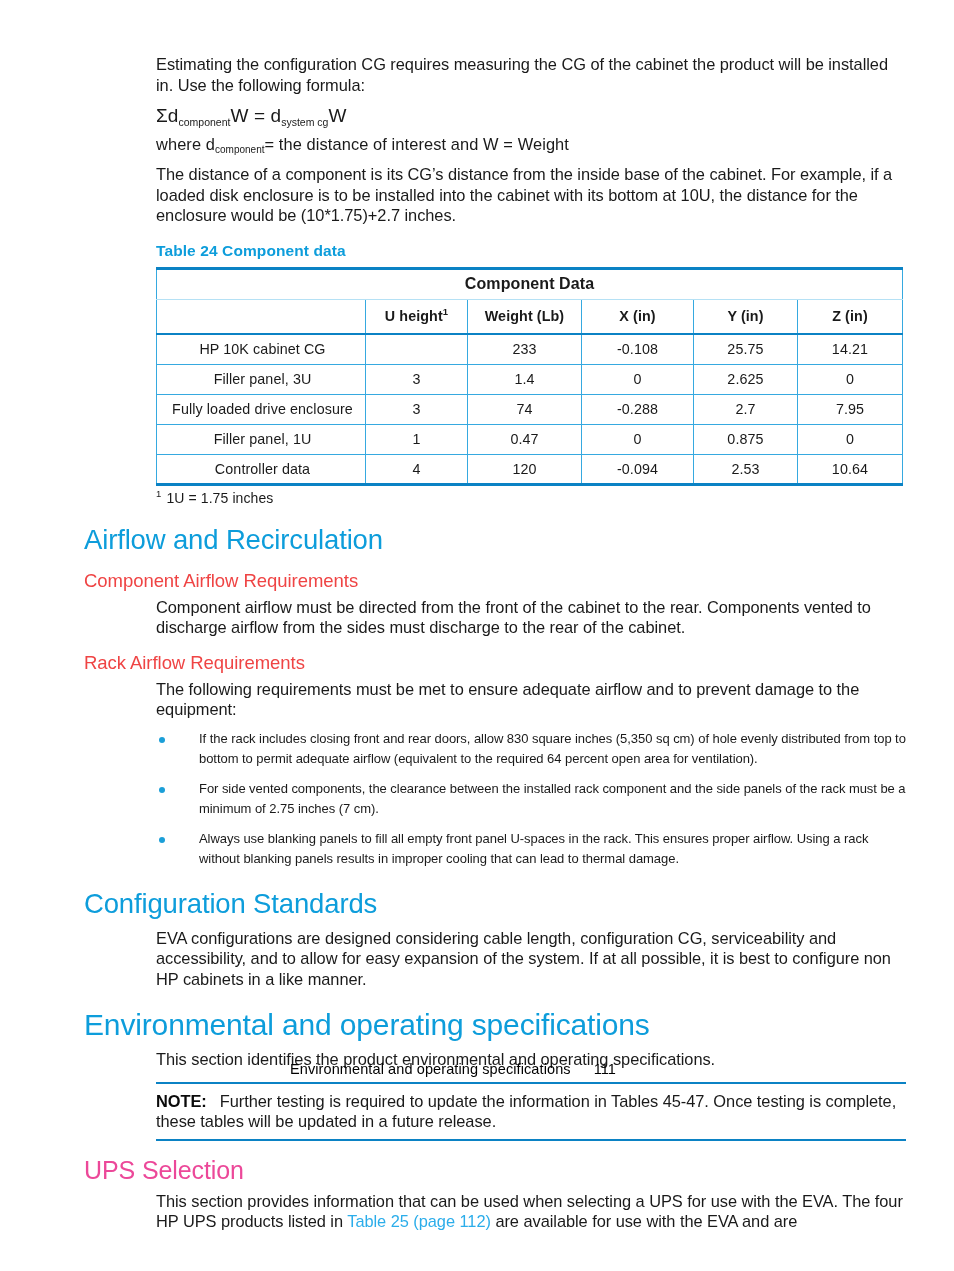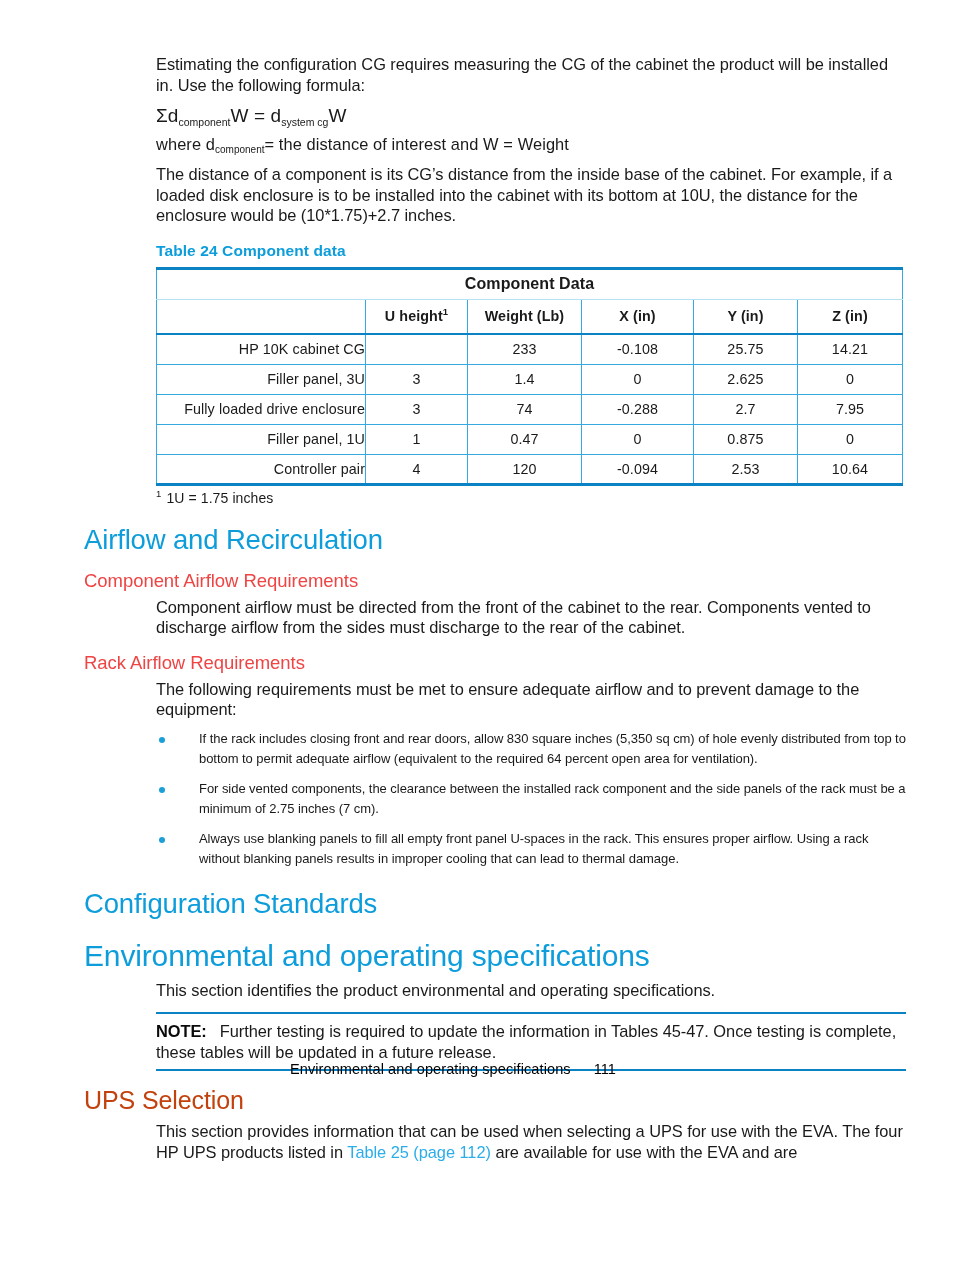--- a/index.html
+++ b/index.html
@@ -59,21 +59,21 @@
   
   h1.h1 {
     color: #0d9ddb;
     font-size: 27.5px;
     font-weight: 400;
     line-height: 32px;
     margin: 18px 0 8px 0;
     letter-spacing: -0.15px;
   }
   h2.h2 {
-    color: #c2410c;
+    color: #ec4899;
     font-size: 22.5px;
     font-weight: 400;
     line-height: 27px;
     margin: 16px 0 7px 0;
     letter-spacing: -0.1px;
   }
   h3.h3 {
     color: #ef4444;
     font-size: 18.5px;
     font-weight: 400;
@@ -134,21 +134,21 @@
   }
   table.cdata th sup {
     font-size: 9.5px;
     vertical-align: super;
     line-height: 0;
   }
   table.cdata tbody td {
     height: 30px;
   }
   table.cdata tbody td.label {
-    text-align: right;
+    text-align: center;
     padding-left: 3px;
   }
   table.cdata tbody td.num {
     text-align: center;
   }
 
   .tbl-footnote {
     margin-left: 156px;
     margin-top: 4px;
     font-size: 14px;
@@ -293,21 +293,21 @@
         </tr>
         <tr>
           <td class="label">Filler panel, 1U</td>
           <td class="num">1</td>
           <td class="num">0.47</td>
           <td class="num">0</td>
           <td class="num">0.875</td>
           <td class="num">0</td>
         </tr>
         <tr>
-          <td class="label">Controller pair</td>
+          <td class="label">Controller data</td>
           <td class="num">4</td>
           <td class="num">120</td>
           <td class="num">-0.094</td>
           <td class="num">2.53</td>
           <td class="num">10.64</td>
         </tr>
       </tbody>
     </table>
   </div>
 
@@ -329,20 +329,23 @@
     <ul class="bullets">
       <li><span class="dot"></span><span>If the rack includes closing front and rear doors, allow 830 square inches (5,350 sq cm) of hole evenly distributed from top to bottom to permit adequate airflow (equivalent to the required 64 percent open area for ventilation).</span></li>
       <li><span class="dot"></span><span>For side vented components, the clearance between the installed rack component and the side panels of the rack must be a minimum of 2.75 inches (7 cm).</span></li>
       <li><span class="dot"></span><span>Always use blanking panels to fill all empty front panel U-spaces in the rack. This ensures proper airflow. Using a rack without blanking panels results in improper cooling that can lead to thermal damage.</span></li>
     </ul>
   </div>
 
   <div class="head-col">
     <h1 class="h1">Configuration Standards</h1>
   </div>
+  <div class="body-col">
+    <p class="body">EVA configurations are designed considering cable length, configuration CG, serviceability and accessibility, and to allow for easy expansion of the system. If at all possible, it is best to configure non HP cabinets in a like manner.</p>
+  </div>
 
   <div class="head-col">
     <h1 class="h1" style="font-size:30px;margin-top:20px;">Environmental and operating specifications</h1>
   </div>
   <div class="body-col">
     <p class="body">This section identifies the product environmental and operating specifications.</p>
   </div>
 
   <div class="note-block">
     <div class="note-text"><span class="note-label">NOTE:</span><span>Further testing is required to update the information in Tables 45-47. Once testing is complete, these tables will be updated in a future release.</span></div>

